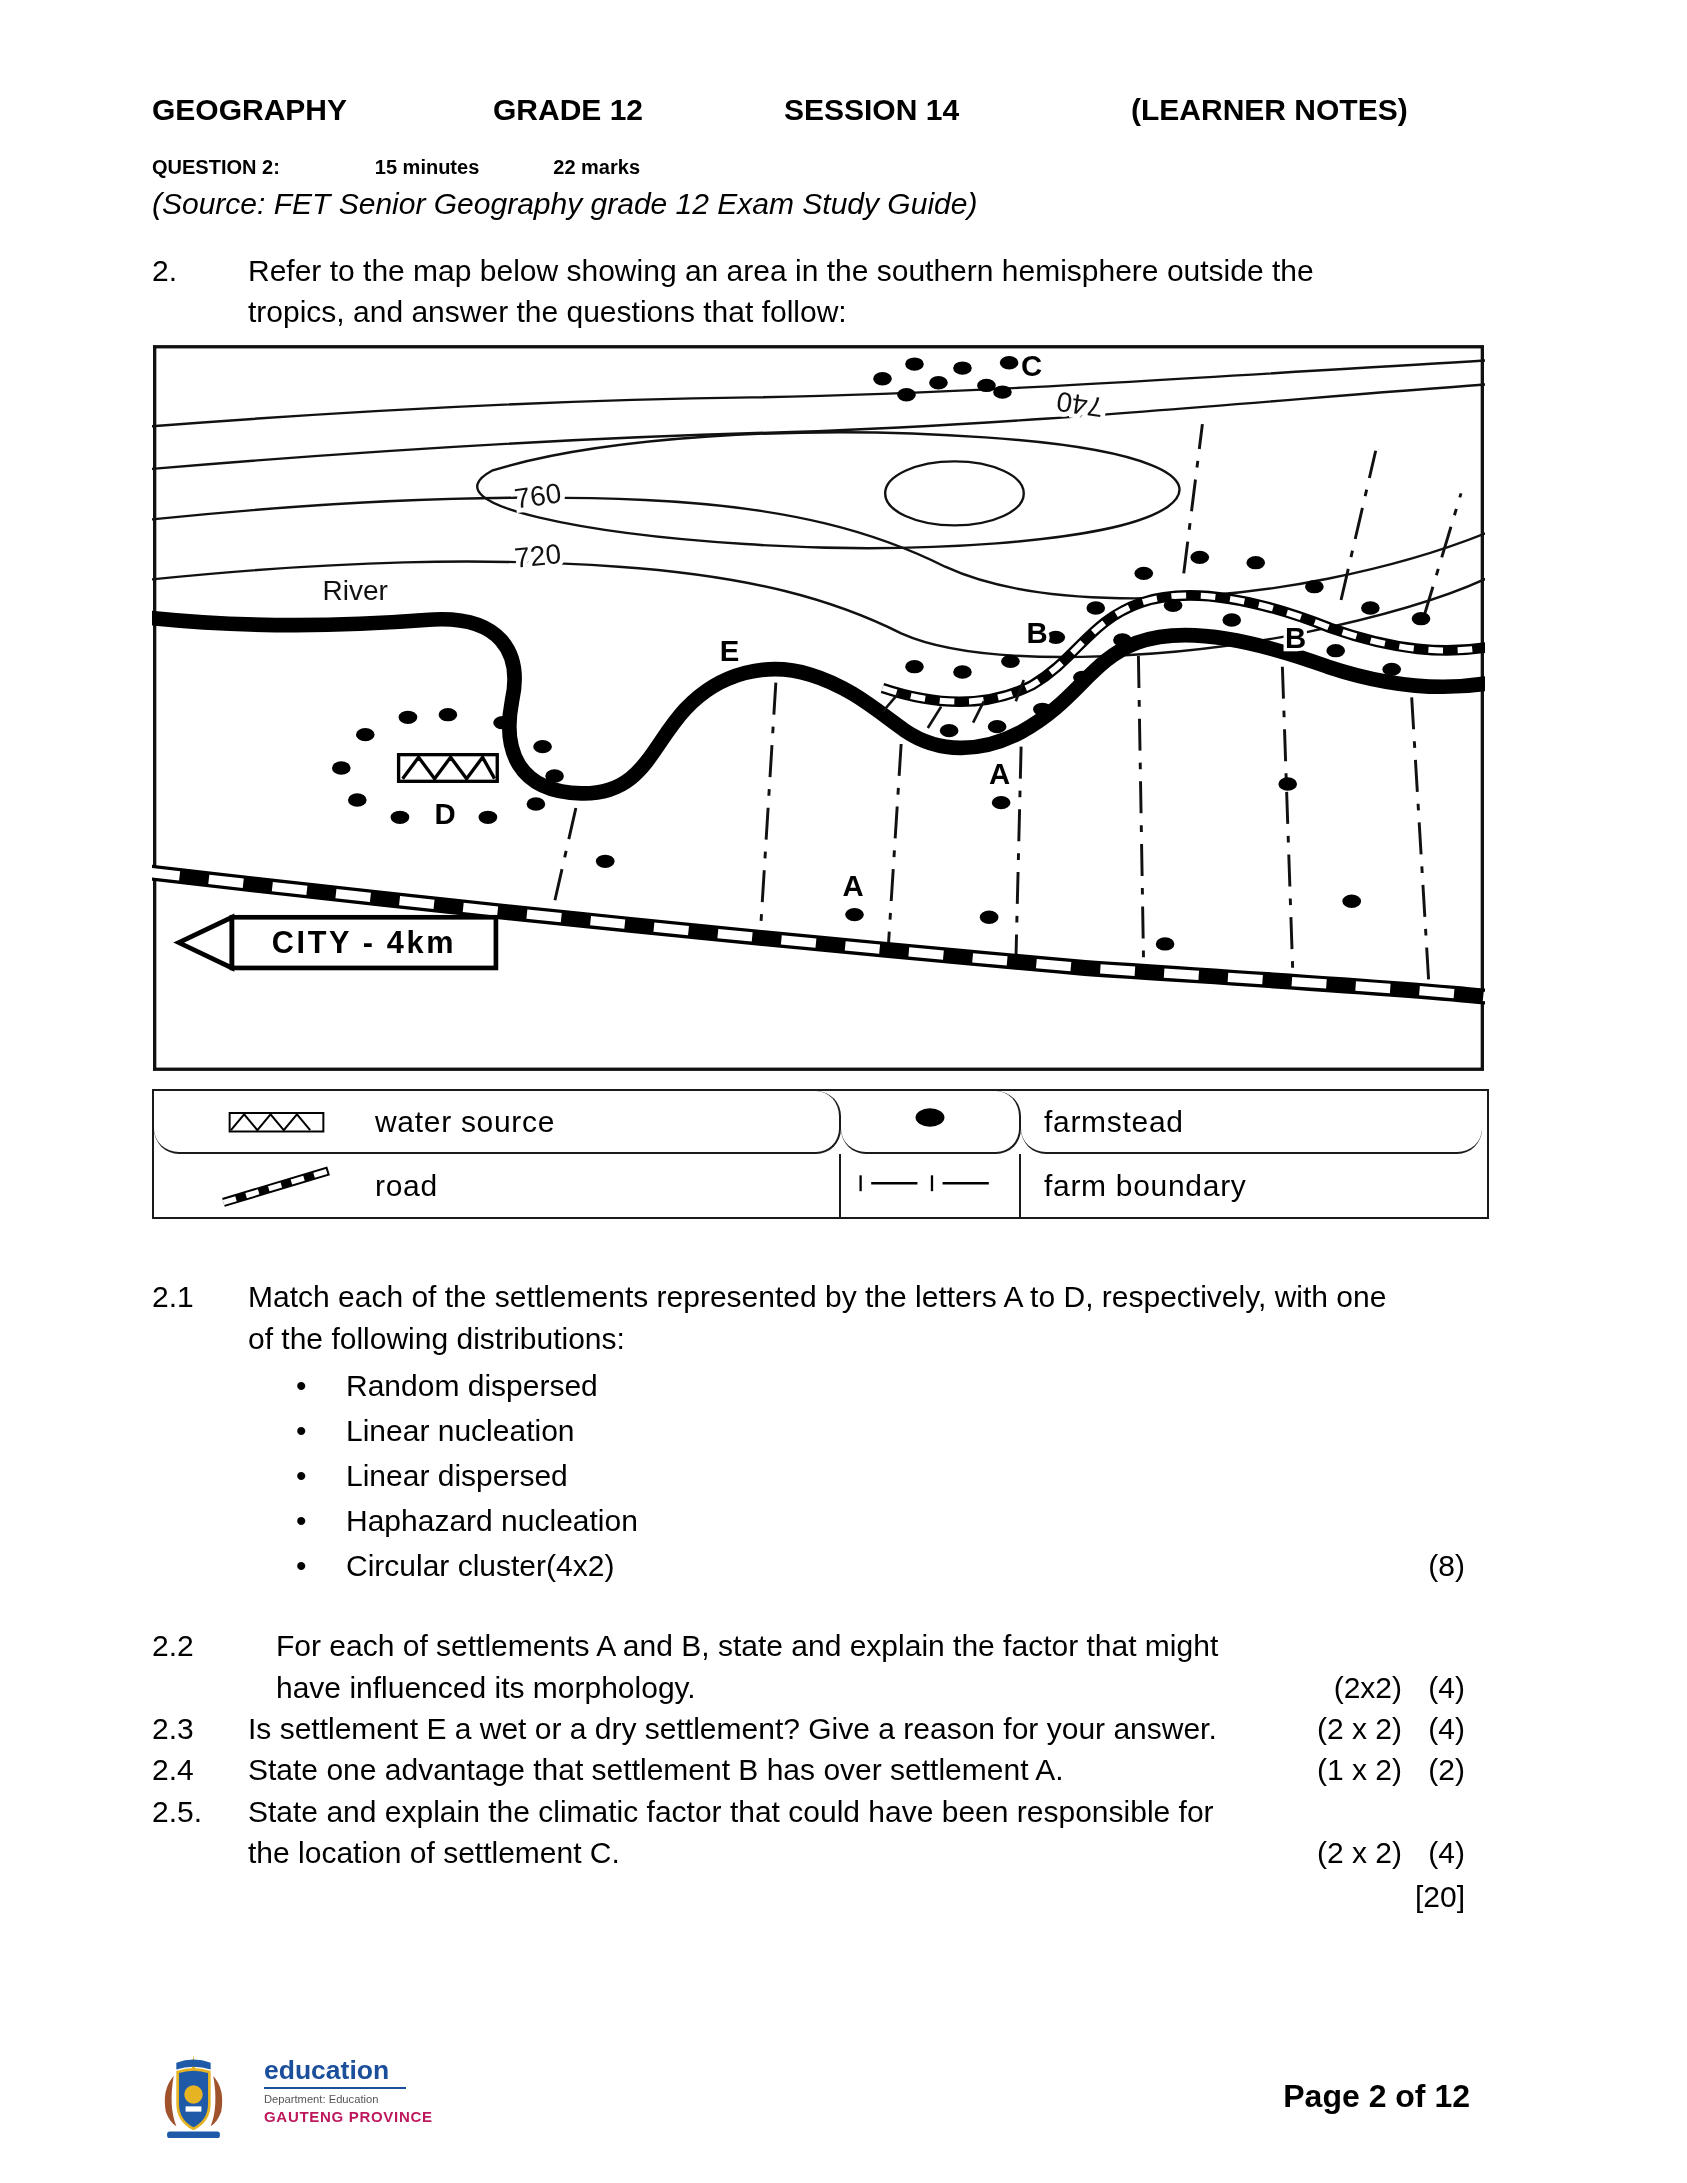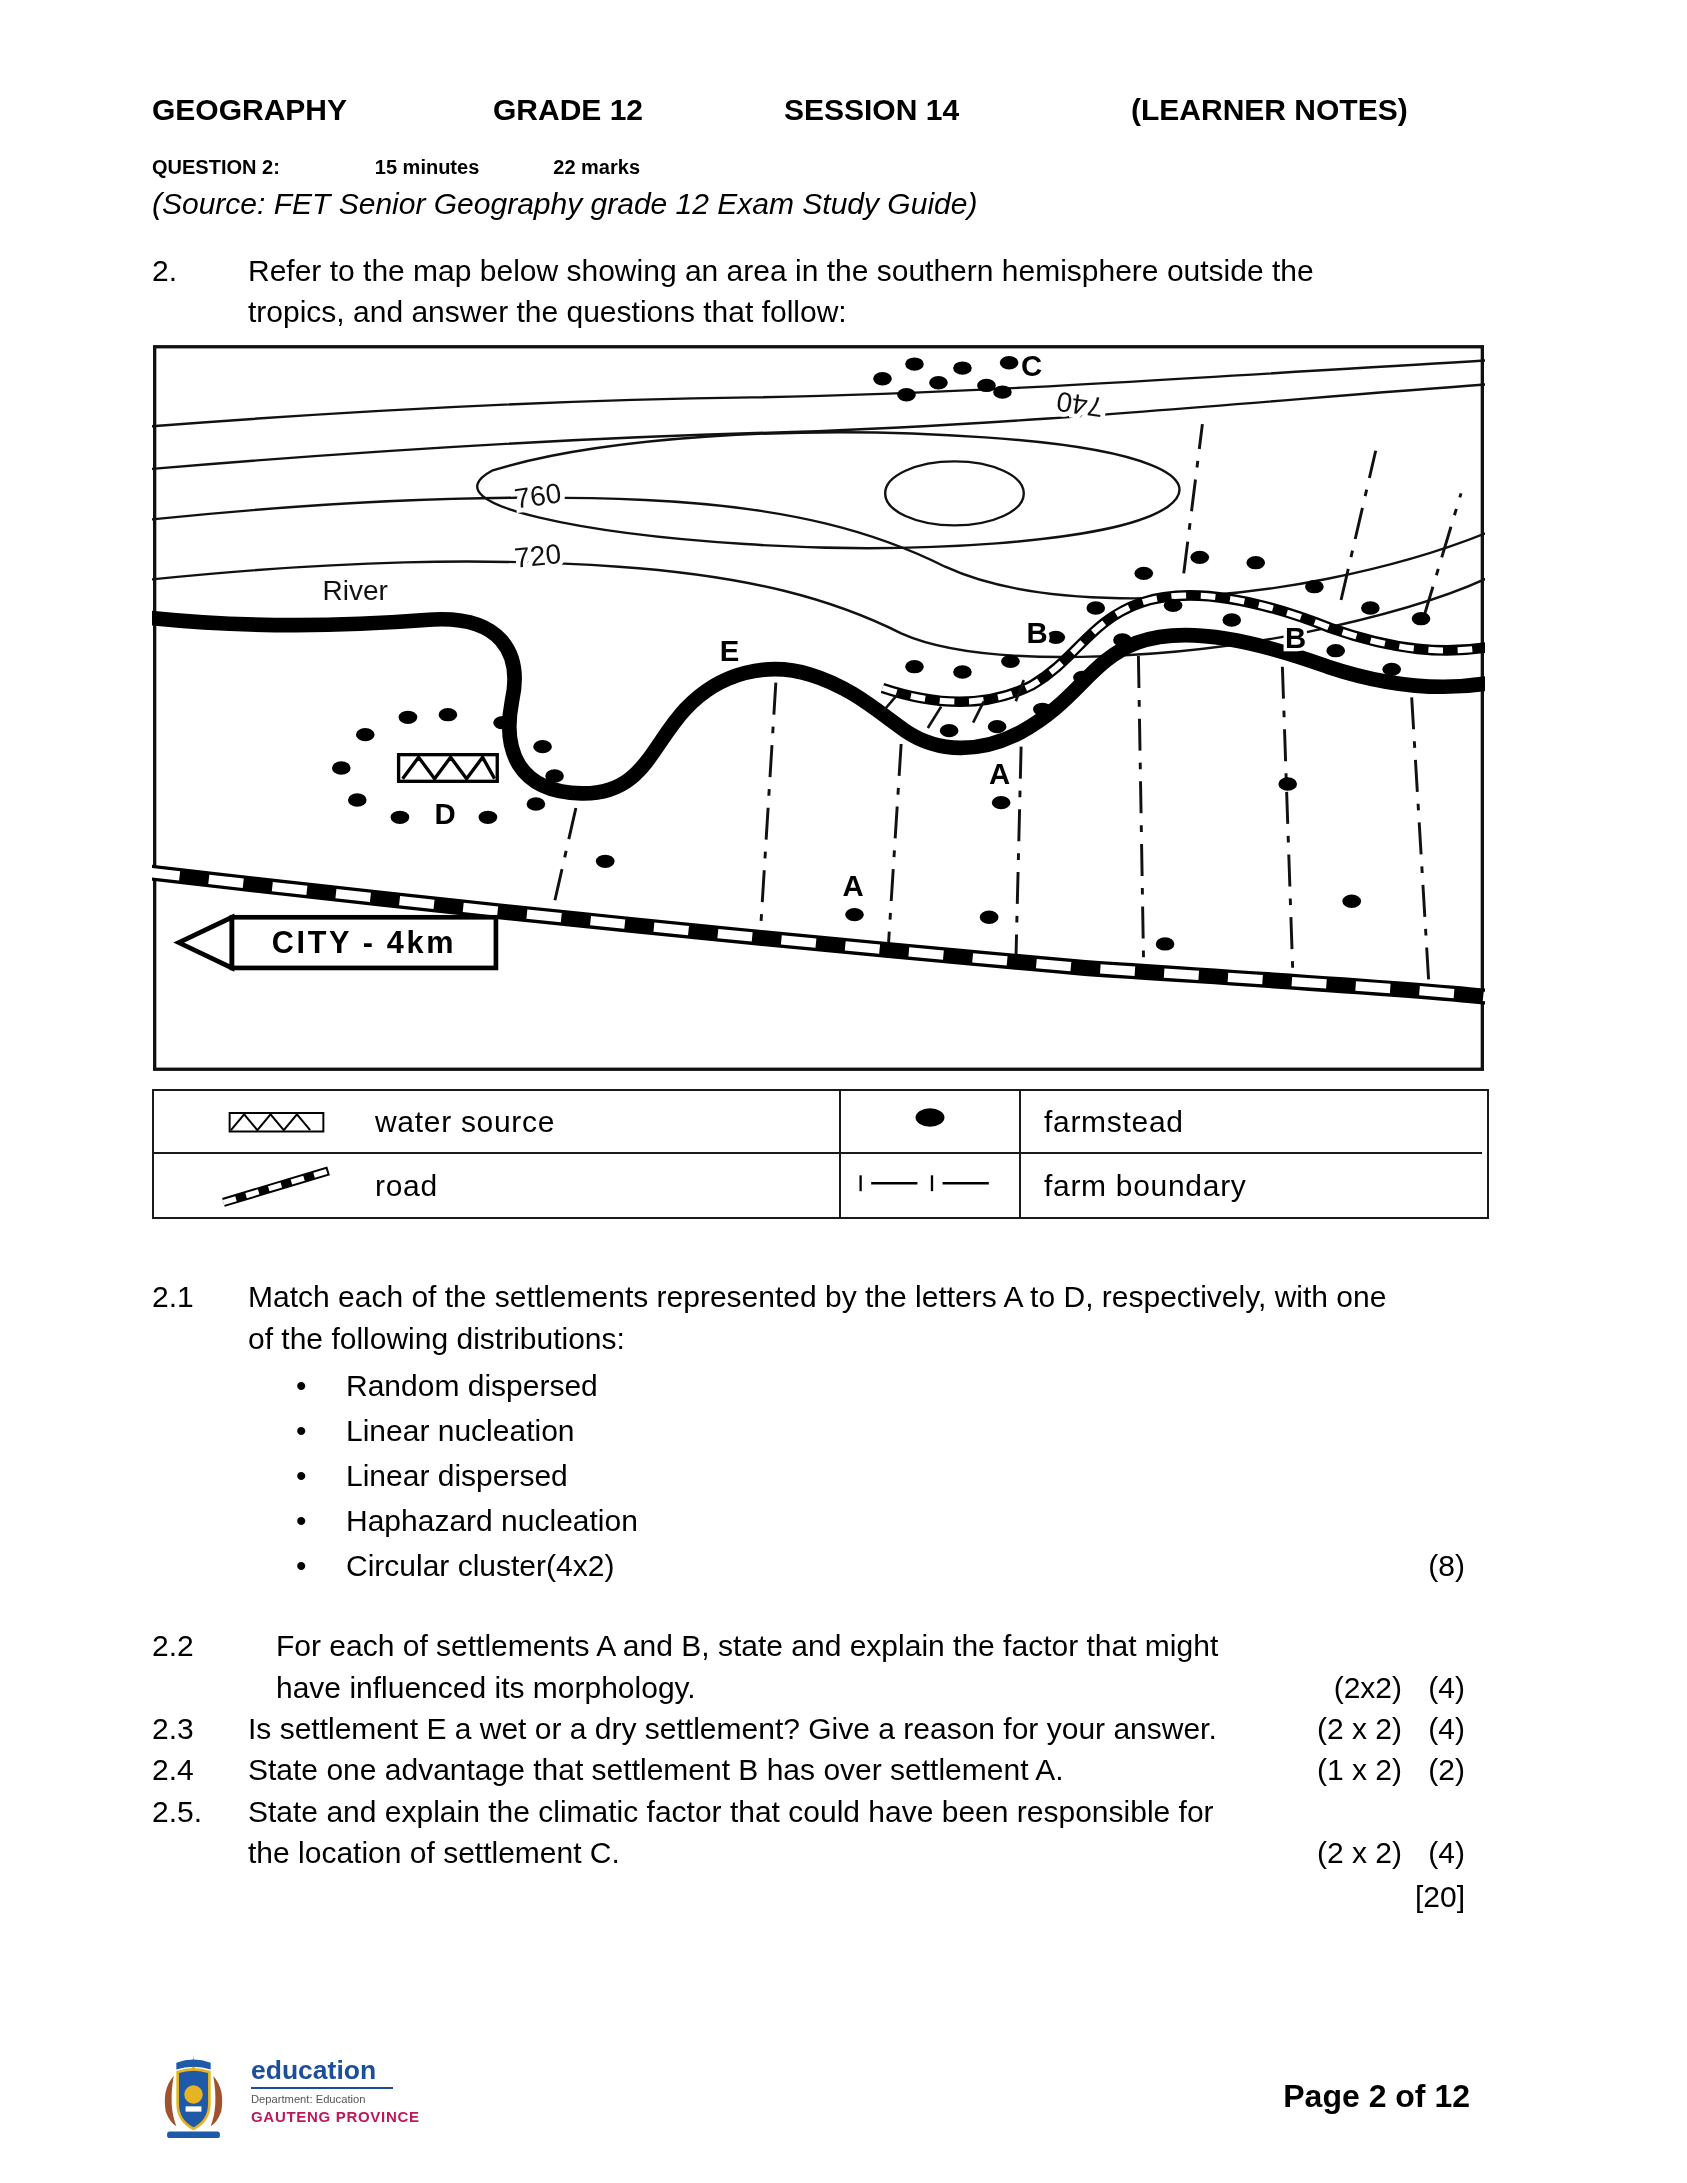--- a/index.html
+++ b/index.html
@@ -29,21 +29,21 @@
   svg text{font-family:"Liberation Sans",sans-serif;}
   .clabel{font-size:21px;fill:#111;paint-order:stroke;stroke:#fff;stroke-width:7;}
   .slabel{font-size:22px;font-weight:bold;fill:#000;paint-order:stroke;stroke:#fff;stroke-width:5;}
   .rlabel{font-size:21px;fill:#111;paint-order:stroke;stroke:#fff;stroke-width:6;}
   .citytext{font-size:23px;font-weight:bold;fill:#000;letter-spacing:2px;}
 
   
   .legend{width:1333px;margin-top:17px;border:2.6px solid #1a1a1a;display:grid;
           grid-template-columns:687px 180px 461px;grid-template-rows:63px 63px;}
   .lcell{display:flex;align-items:center;}
-  .lcell.b{border-bottom:2px solid #1a1a1a;}
+  .lcell.b{border-bottom:2px solid #1a1a1a;border-radius:25px;}
   .lcell.r{border-right:2px solid #1a1a1a;}
   .lsym{width:198px;display:flex;justify-content:center;align-items:center;}
   .llabel{font-size:30px;letter-spacing:0.7px;}
   .lcenter{justify-content:center;}
   .lpad{padding-left:23px;}
 
   
   .qrow{display:grid;grid-template-columns:96px 1fr 172px;margin-top:0;}
   .qrow.gap{margin-top:37px;gap:28px;}
   .qrow.bigtop{margin-top:57px;}
@@ -59,21 +59,21 @@
   ul.blist li .blt::before{content:"\2022";font-size:30px;}
   ul.blist li .btext{flex:0 0 auto;}
   ul.blist li .inmarks{flex:1;display:flex;font-size:30px;}
   ul.blist li .inmarks .m1{flex:1;text-align:left;}
   ul.blist li .inmarks .m2{width:63px;text-align:right;}
   .total-row{text-align:right;font-size:30px;margin-top:2.6px;}
 
   
   .pagenum{position:absolute;right:217px;bottom:65px;font-weight:bold;font-size:32px;}
   .logo{position:absolute;left:147px;bottom:41px;display:flex;align-items:center;}
-  .logo-text{margin-left:11px;}
+  .logo-text{margin-left:24px;}
   .logo-edu{color:#1b4e9b;font-weight:bold;font-size:26.5px;line-height:1;}
   .logo-rule{width:142px;height:2px;background:#1b4e9b;margin:4px 0 3.3px 0;}
   .logo-dept{font-size:11.2px;color:#555;line-height:1.2;}
   .logo-prov{font-size:15px;font-weight:bold;color:#be185d;letter-spacing:0.7px;margin-top:1.3px;}
 </style>
 </head>
 <body>
 
 <div class="content">
 

